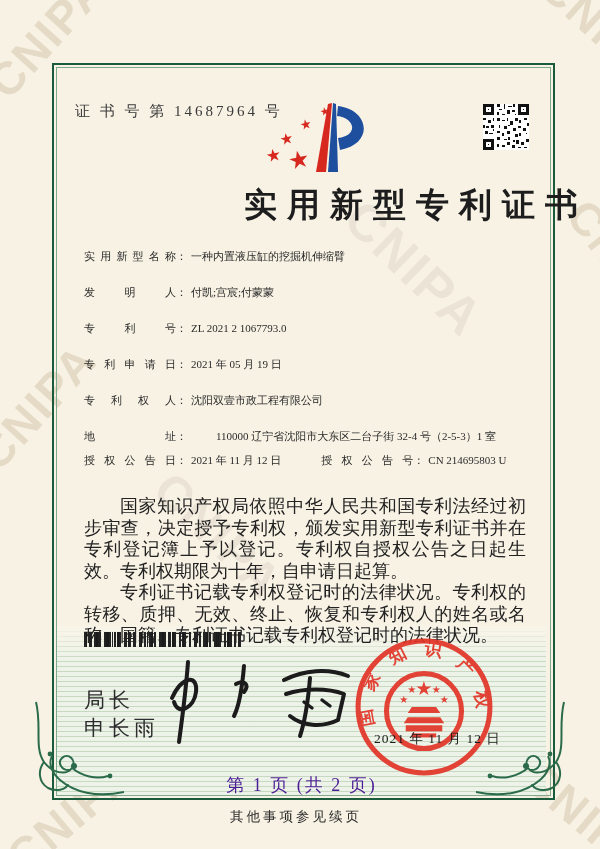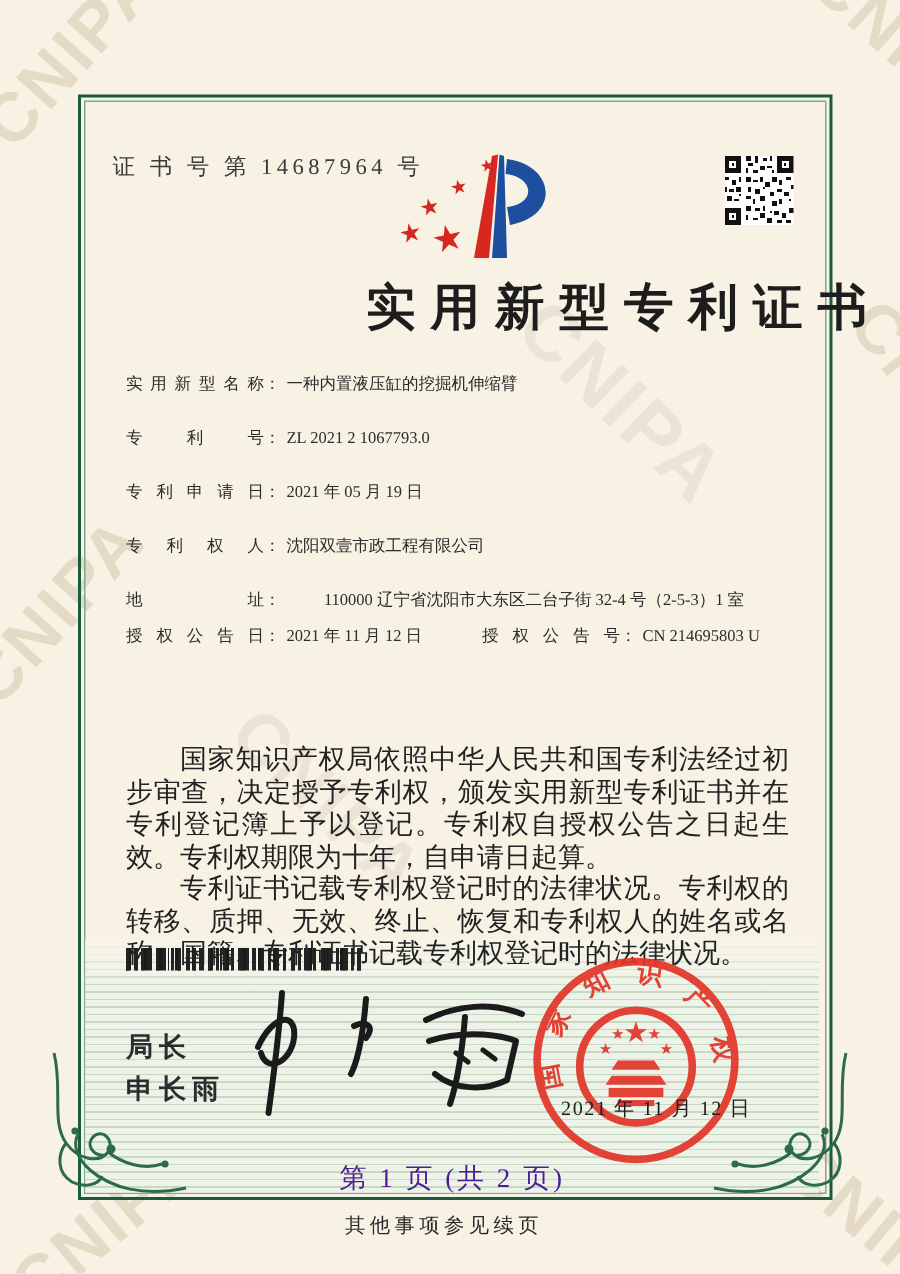--- a/index.html
+++ b/index.html
@@ -57,22 +57,22 @@
   .paras{position:absolute;left:84px;top:496px;width:442px;z-index:3;}
   .paras p{margin:0;font-size:18px;line-height:21.5px;text-align:justify;text-indent:2em;color:#222;}
   
   .barcode{
     position:absolute;left:84px;top:632px;width:158px;height:15px;z-index:3;
     background:
       repeating-linear-gradient(90deg,#222 0 2px,transparent 2px 5px),
       repeating-linear-gradient(90deg,#222 0 1px,transparent 1px 7px),
       repeating-linear-gradient(90deg,#1a1a1a 0 3px,transparent 3px 11px);
   }
-  .director{position:absolute;left:84px;z-index:3;font-size:18px;letter-spacing:4px;color:#2c2c2c;
-    font-family:"Liberation Sans","DejaVu Sans",sans-serif;font-weight:bold;}
+  .director{position:absolute;left:84px;z-index:3;font-size:21px;letter-spacing:4px;color:#2c2c2c;
+    font-family:"Liberation Sans","DejaVu Sans",sans-serif;}
   .director.t1{top:686px;}
   .director.t2{top:714px;}
   .signature{position:absolute;left:152px;top:650px;width:220px;height:105px;z-index:4;}
   .seal{position:absolute;left:353px;top:636px;width:142px;height:142px;z-index:5;opacity:.92;}
   .seal-date{position:absolute;left:374px;top:730px;width:140px;z-index:6;font-size:13.5px;letter-spacing:1px;color:#1c1c1c;}
   .page-info{position:absolute;left:57px;top:773px;width:489px;text-align:center;z-index:6;font-size:18px;letter-spacing:2px;color:#4c1d95;}
   .continuation{position:absolute;left:0;top:808px;width:592px;text-align:center;z-index:3;font-size:13.5px;letter-spacing:3px;color:#2a2a2a;}
   .ornament{position:absolute;z-index:7;width:105px;height:105px;}
   .ornament.bl{left:26px;top:696px;}
   .ornament.br{right:26px;top:696px;transform:scaleX(-1);}
@@ -124,20 +124,23 @@
     <polygon points="101,3 104,4 106,72 96,72" fill="#1d4f9e"></polygon>
     <path d="M106,6 C138,10 142,44 108,50 L106,38 C126,36 124,18 105,16 Z" fill="#1d4f9e"></path>
   </svg>
 </div>
 
 <div class="title">实用新型专利证书</div>
 
 <div class="fields">
   <div class="frow">
     <span class="flabel">实用新型名称</span><span class="fcolon">：</span><span class="fvalue">一种内置液压缸的挖掘机伸缩臂</span>
+  </div>
+  <div class="frow">
+    <span class="flabel">发明人</span><span class="fcolon">：</span><span class="fvalue">付凯;宫宸;付蒙蒙</span>
   </div>
   <div class="frow">
     <span class="flabel">专利号</span><span class="fcolon">：</span><span class="fvalue">ZL 2021 2 1067793.0</span>
   </div>
   <div class="frow">
     <span class="flabel">专利申请日</span><span class="fcolon">：</span><span class="fvalue">2021 年 05 月 19 日</span>
   </div>
   <div class="frow">
     <span class="flabel">专利权人</span><span class="fcolon">：</span><span class="fvalue">沈阳双壹市政工程有限公司</span>
   </div>

